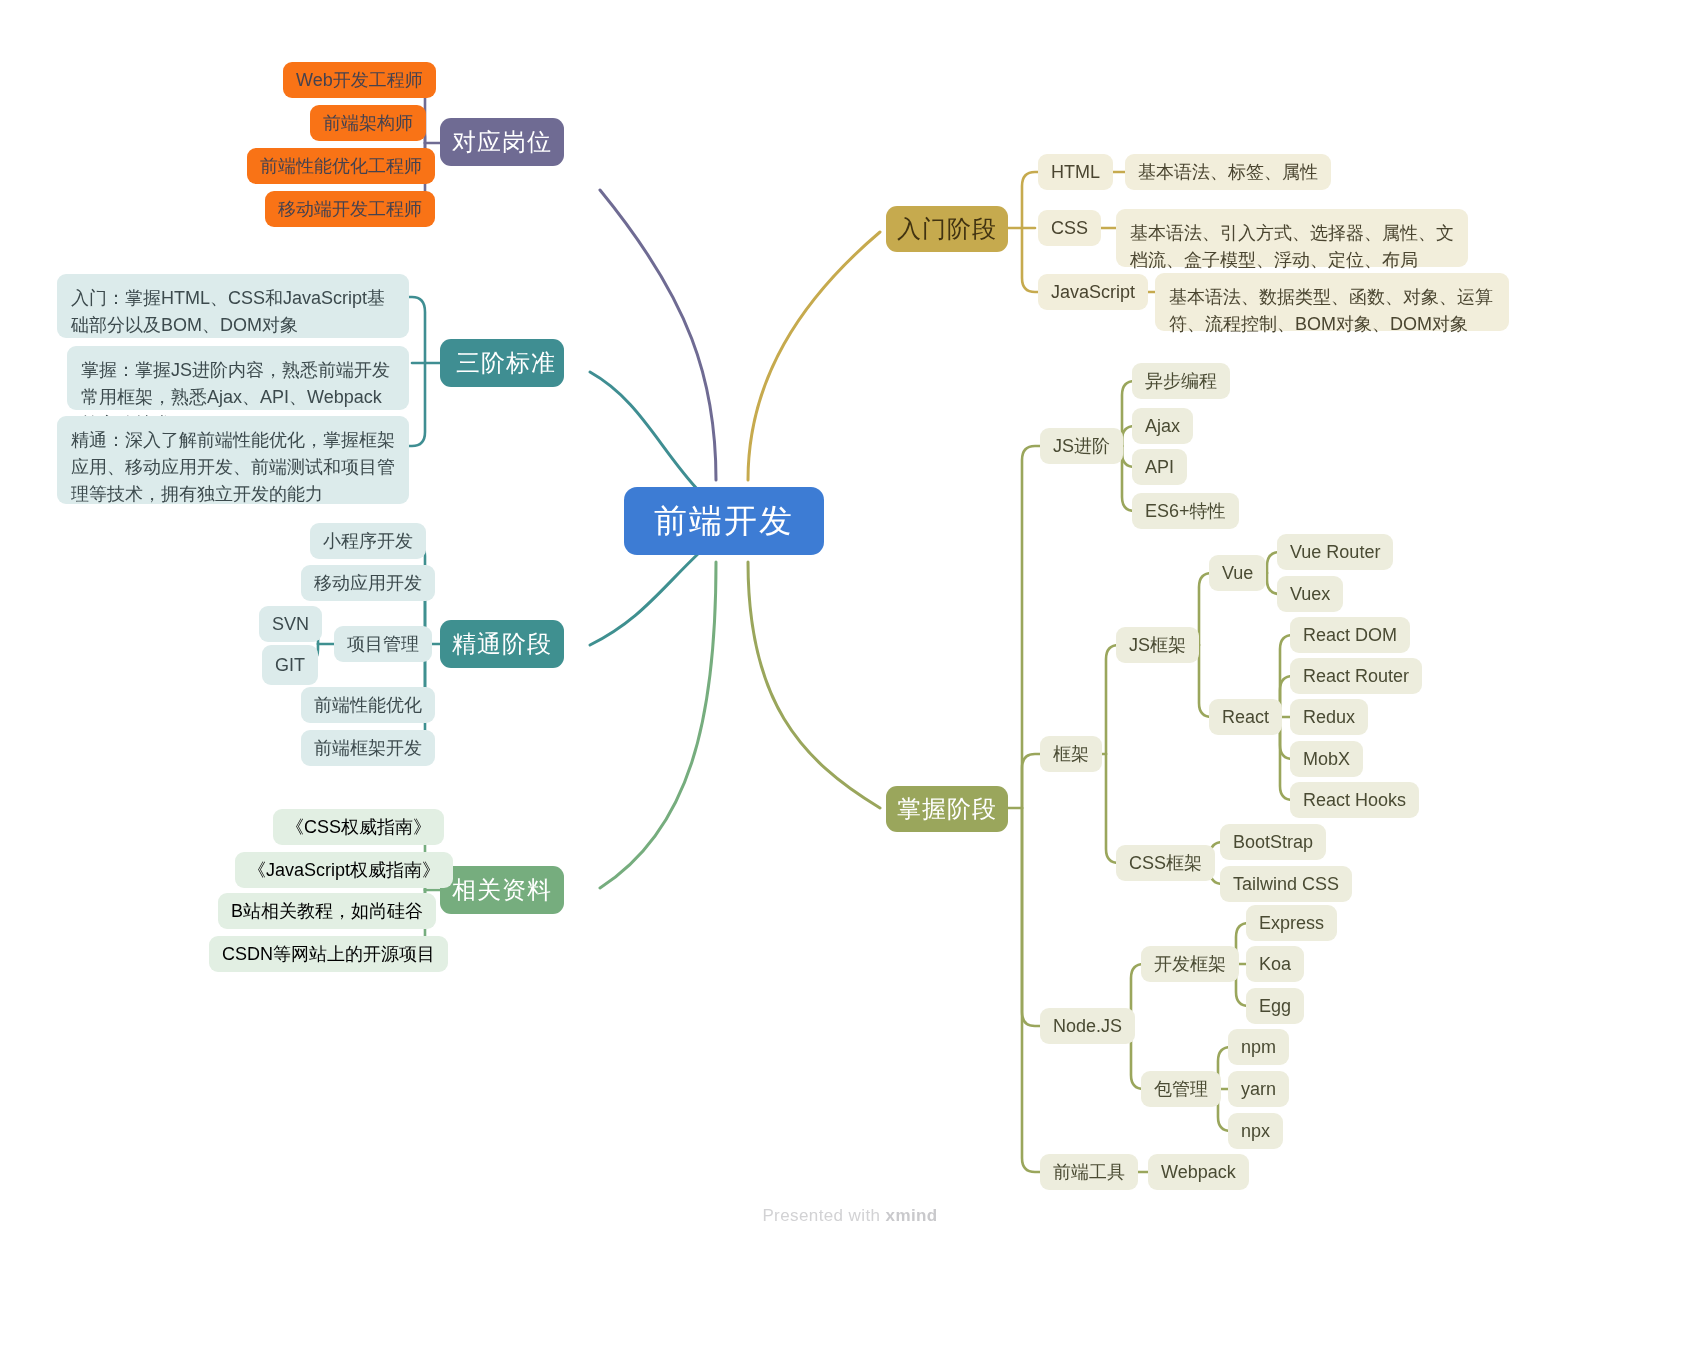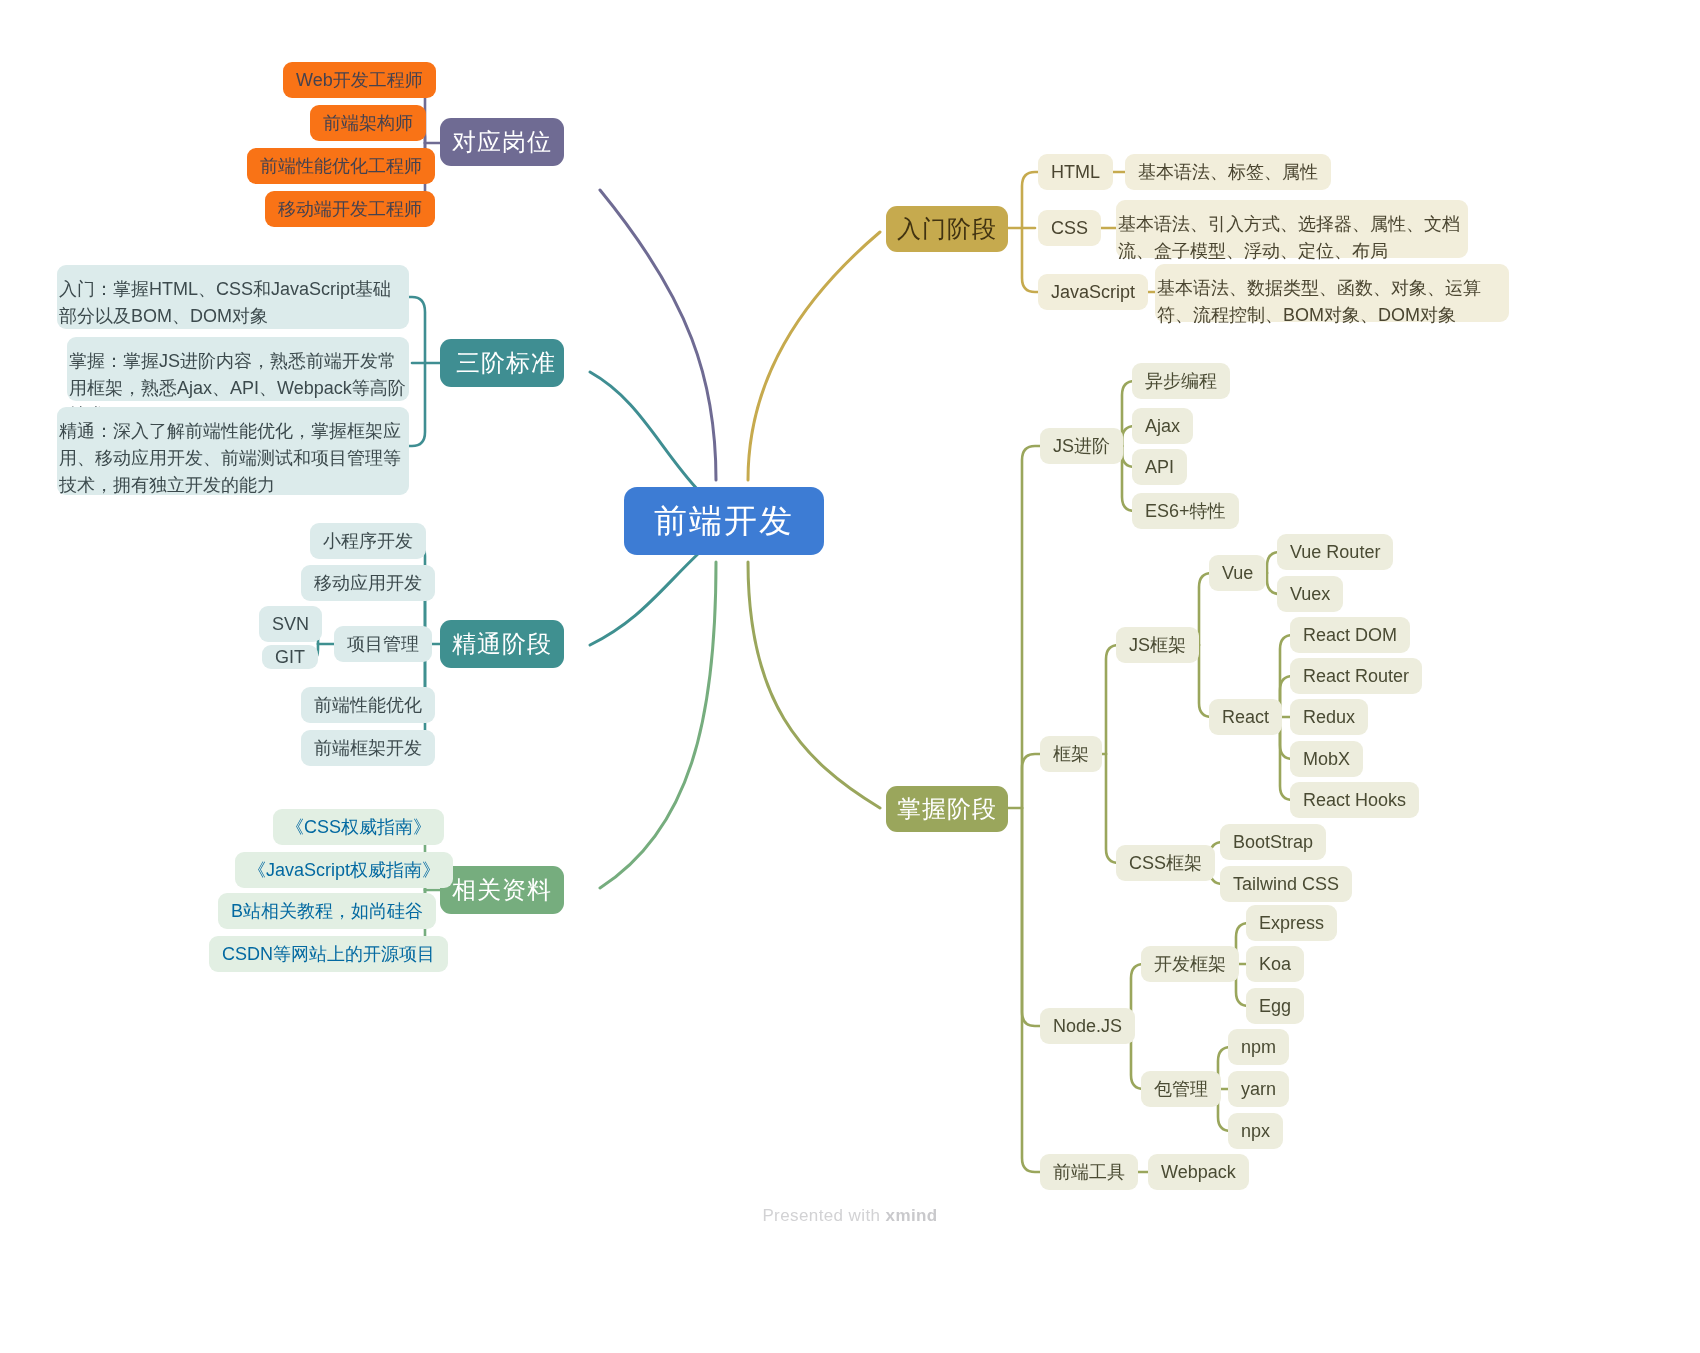--- a/index.html
+++ b/index.html
@@ -29,25 +29,25 @@
   .l1.teal  {background:#3f8e92;padding-left:8px;}
   .l1.teal2 {background:#3f9090;}
   .l1.green {background:#76ad7e;}
   .l1.gold  {background:#c6aa4e;color:#413311;}
   .l1.olive {background:#9aa65c;color:#ffffff;}
 
   
   .leaf{font-size:18px;color:#3f4550;padding:7px 13px;border-radius:9px;}
   .leaf.purple{background:#f97316;color:#45424f;}
   .leaf.teal  {background:#dcebeb;color:#3c4a4d;}
-  .leaf.green {background:#e2efe3;color:#0369a1;}
+  .leaf.green {background:#e2efe3;color:#000000;}
   .leaf.gold  {background:#f2eedb;color:#4a4530;}
   .leaf.olive {background:#ededdd;color:#4a4b33;}
 
-  .leaf.wrap{align-items:flex-start;padding:11px 2px;line-height:1.5;}
+  .leaf.wrap{align-items:flex-start;padding:11px 14px;line-height:1.5;margin-top:9px;}
 
   .watermark{
     position:absolute;left:0;right:0;top:1206px;text-align:center;
     font-size:17px;color:#d2d2d4;letter-spacing:.4px;
   }
   .watermark b{font-weight:700;color:#c9c9cc;}
 </style>
 </head>
 <body>
 
@@ -194,21 +194,21 @@
   </div>
   <div class="node leaf teal" style="left:301px;top:565px;height:36px;">
     <span>移动应用开发</span>
   </div>
   <div class="node leaf teal" style="left:334px;top:626px;height:36px;">
     <span>项目管理</span>
   </div>
   <div class="node leaf teal" style="left:259px;top:606px;height:36px;">
     <span>SVN</span>
   </div>
-  <div class="node leaf teal" style="left:262px;top:645px;height:24px;">
+  <div class="node leaf teal" style="left:262px;top:645px;height:40px;">
     <span>GIT</span>
   </div>
   <div class="node leaf teal" style="left:301px;top:687px;height:36px;">
     <span>前端性能优化</span>
   </div>
   <div class="node leaf teal" style="left:301px;top:730px;height:36px;">
     <span>前端框架开发</span>
   </div>
 
   <div class="node l1 green" style="left:440px;top:866px;width:124px;height:48px;">

